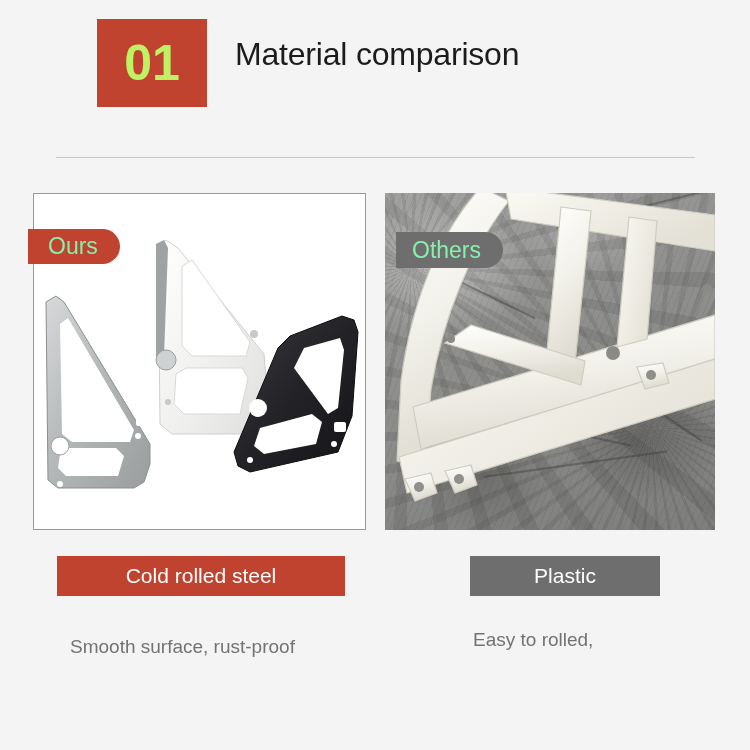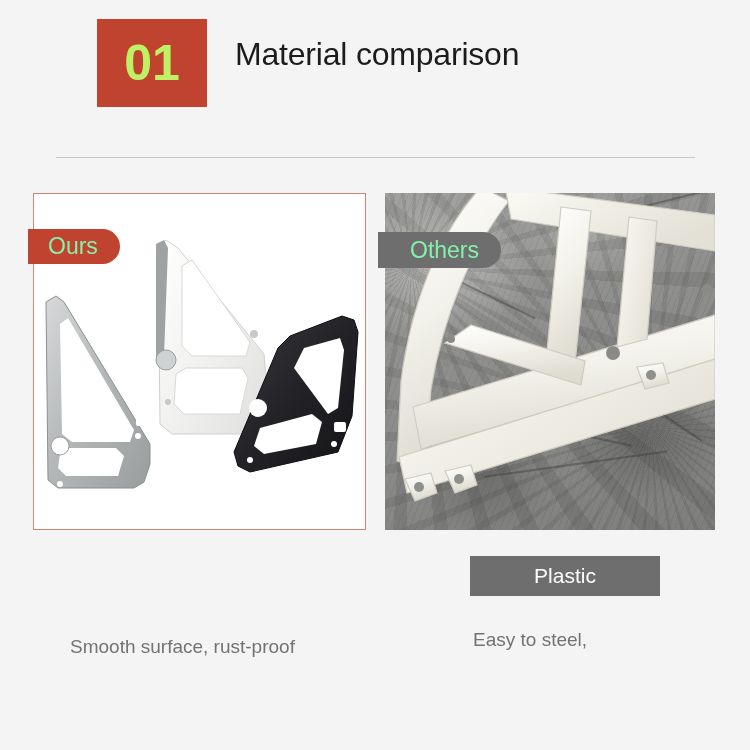--- a/index.html
+++ b/index.html
@@ -101,25 +101,25 @@
     padding-right: 22px;
     white-space: nowrap;
   }
   .pill-ours {
     left: 28px;
     top: 229px;
     height: 35px;
     background: #c0432f;
   }
   .pill-others {
-    left: 378px;
+    left: 396px;
     top: 232px;
     height: 36px;
     background: #6e6e6e;
-    padding-left: 32px;
+    padding-left: 16px;
   }
 
   
   .photo-metal {
     position: absolute;
     inset: 0;
     background: #ffffff;
   }
   .bracket {
     position: absolute;
@@ -321,22 +321,23 @@
         <circle cx="66" cy="146" r="4" fill="#8a8a87"></circle>
         <circle cx="62" cy="170" r="4" fill="#8a8a87"></circle>
         <circle cx="228" cy="160" r="7" fill="#8a8a87"></circle>
         <circle cx="322" cy="96" r="5" fill="#8a8a87"></circle>
       </svg>
     </div>
   </div>
 
   <div class="pill pill-others">Others</div>
 
+  <div class="label-bar label-steel">Cold rolled steel</div>
 
   <div class="label-bar label-plastic">Plastic</div>
 
   <div class="desc desc-left">Smooth surface, rust-proof</div>
 
   <div class="desc desc-right">
-    <div>Easy to steel,</div>
+    <div>Easy to rolled,</div>
   </div>
 
 </div>
 
 </body></html>

